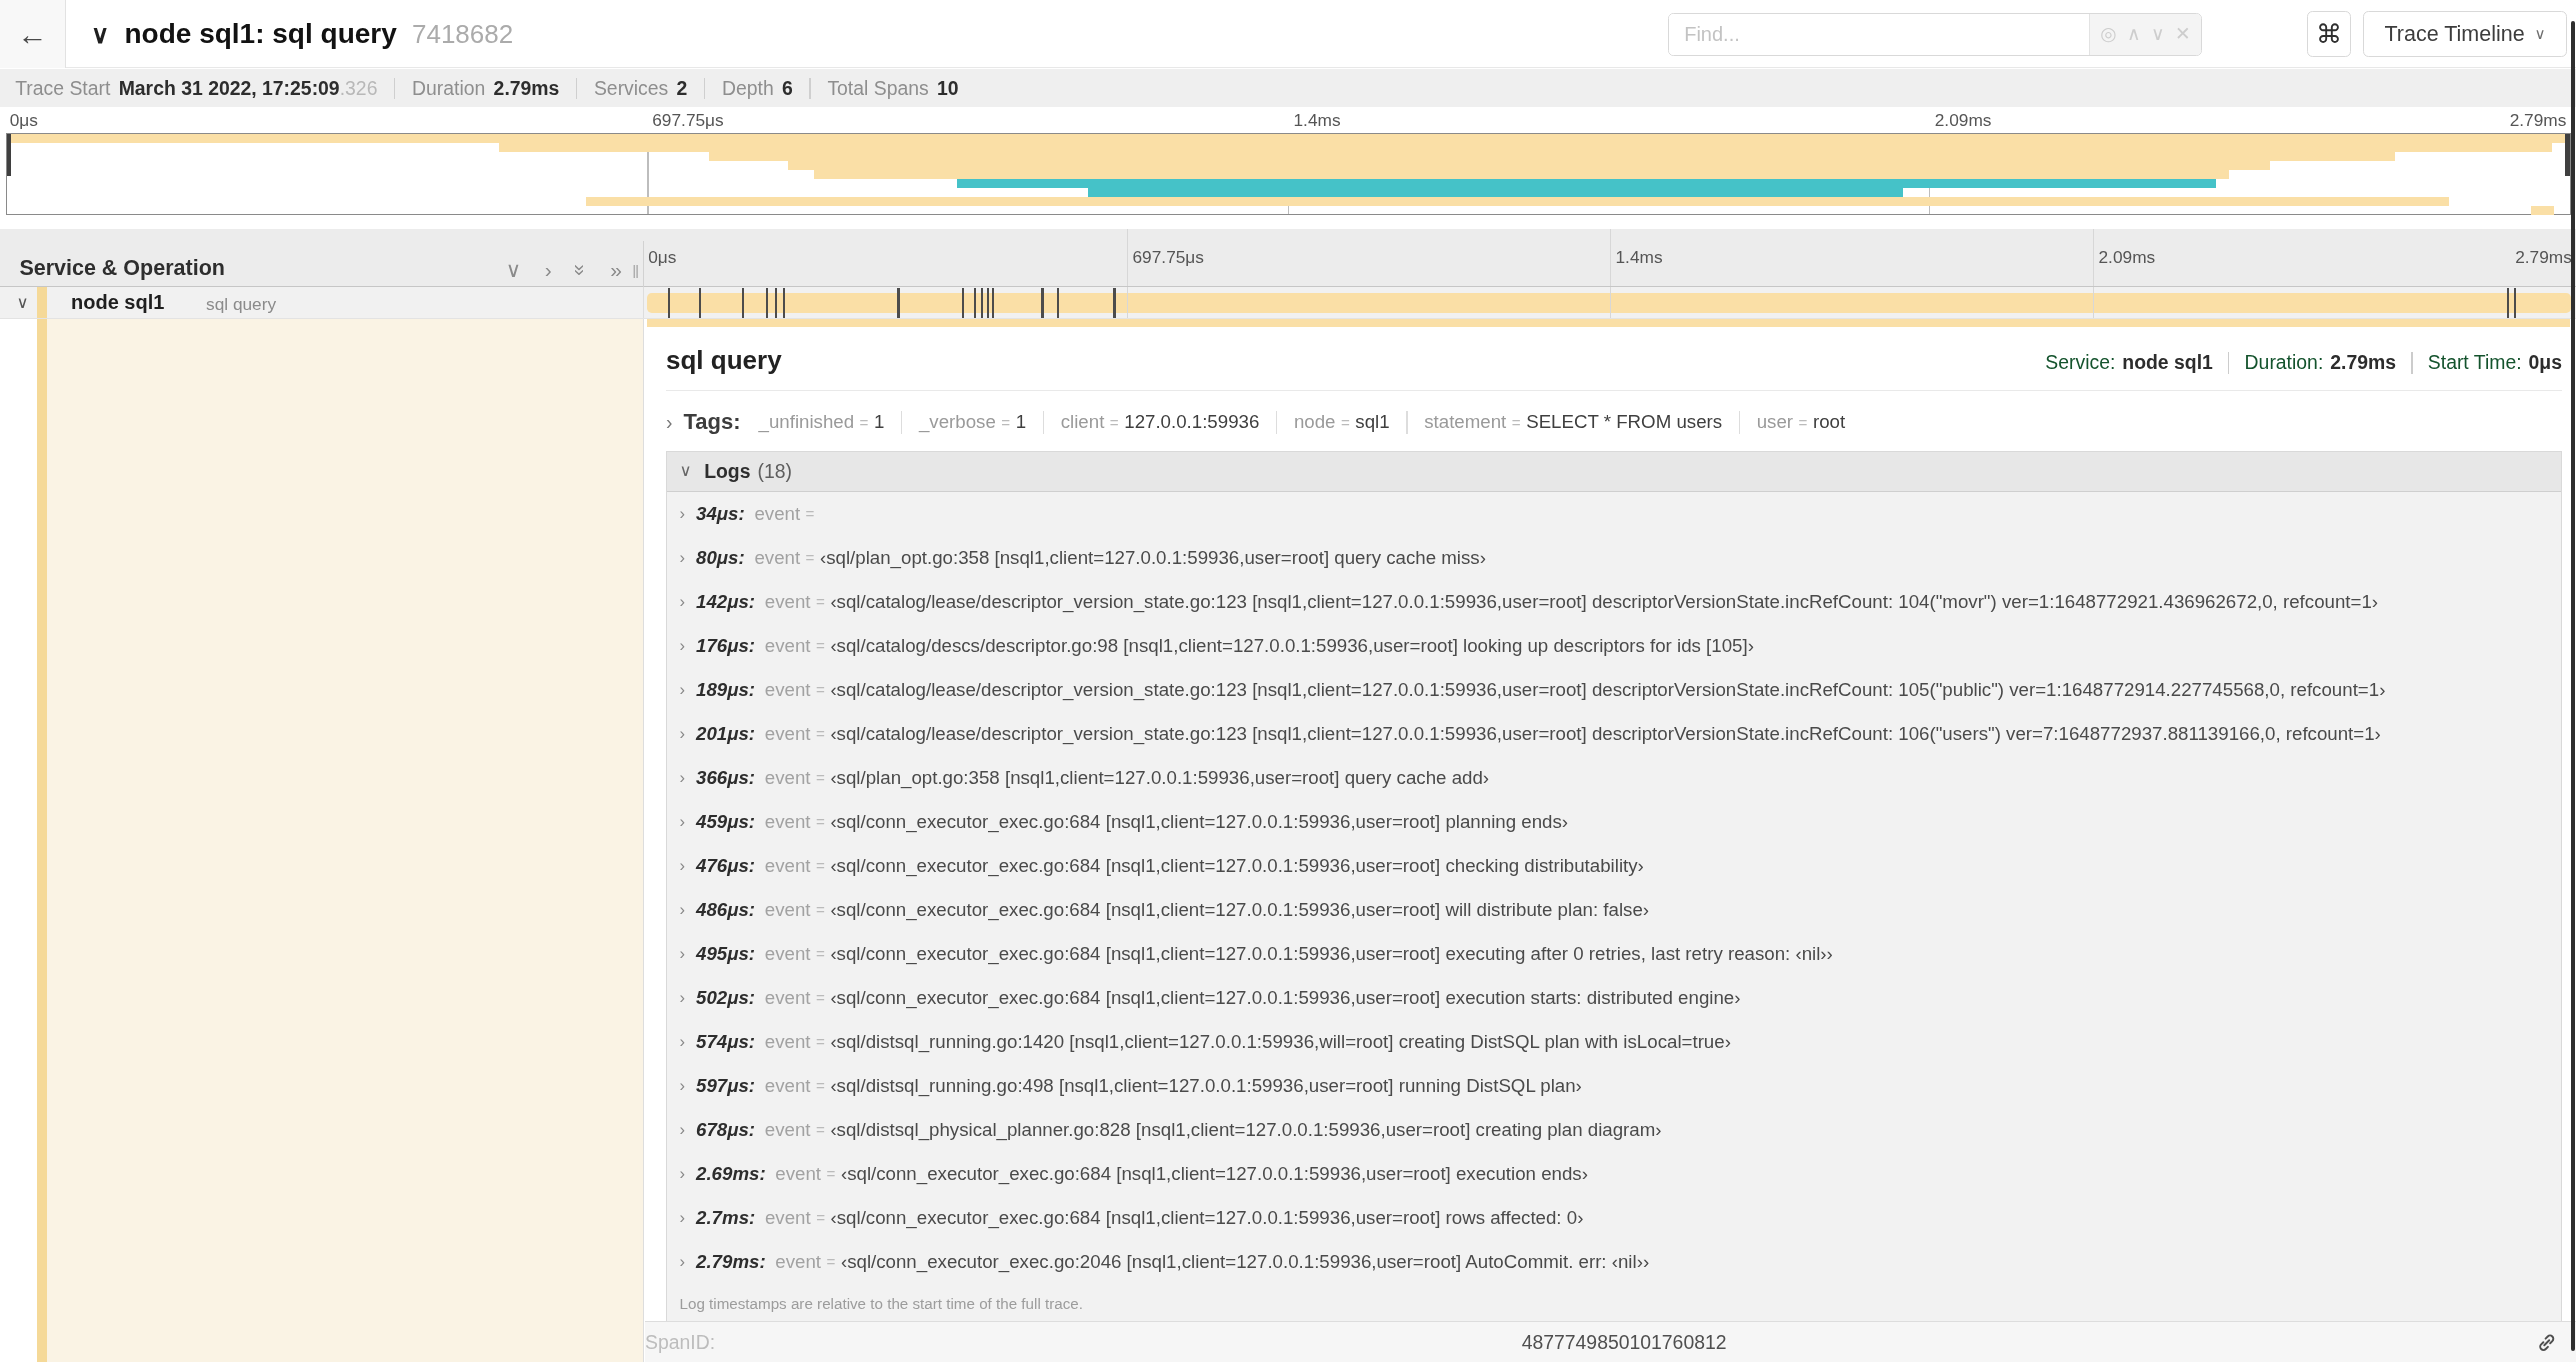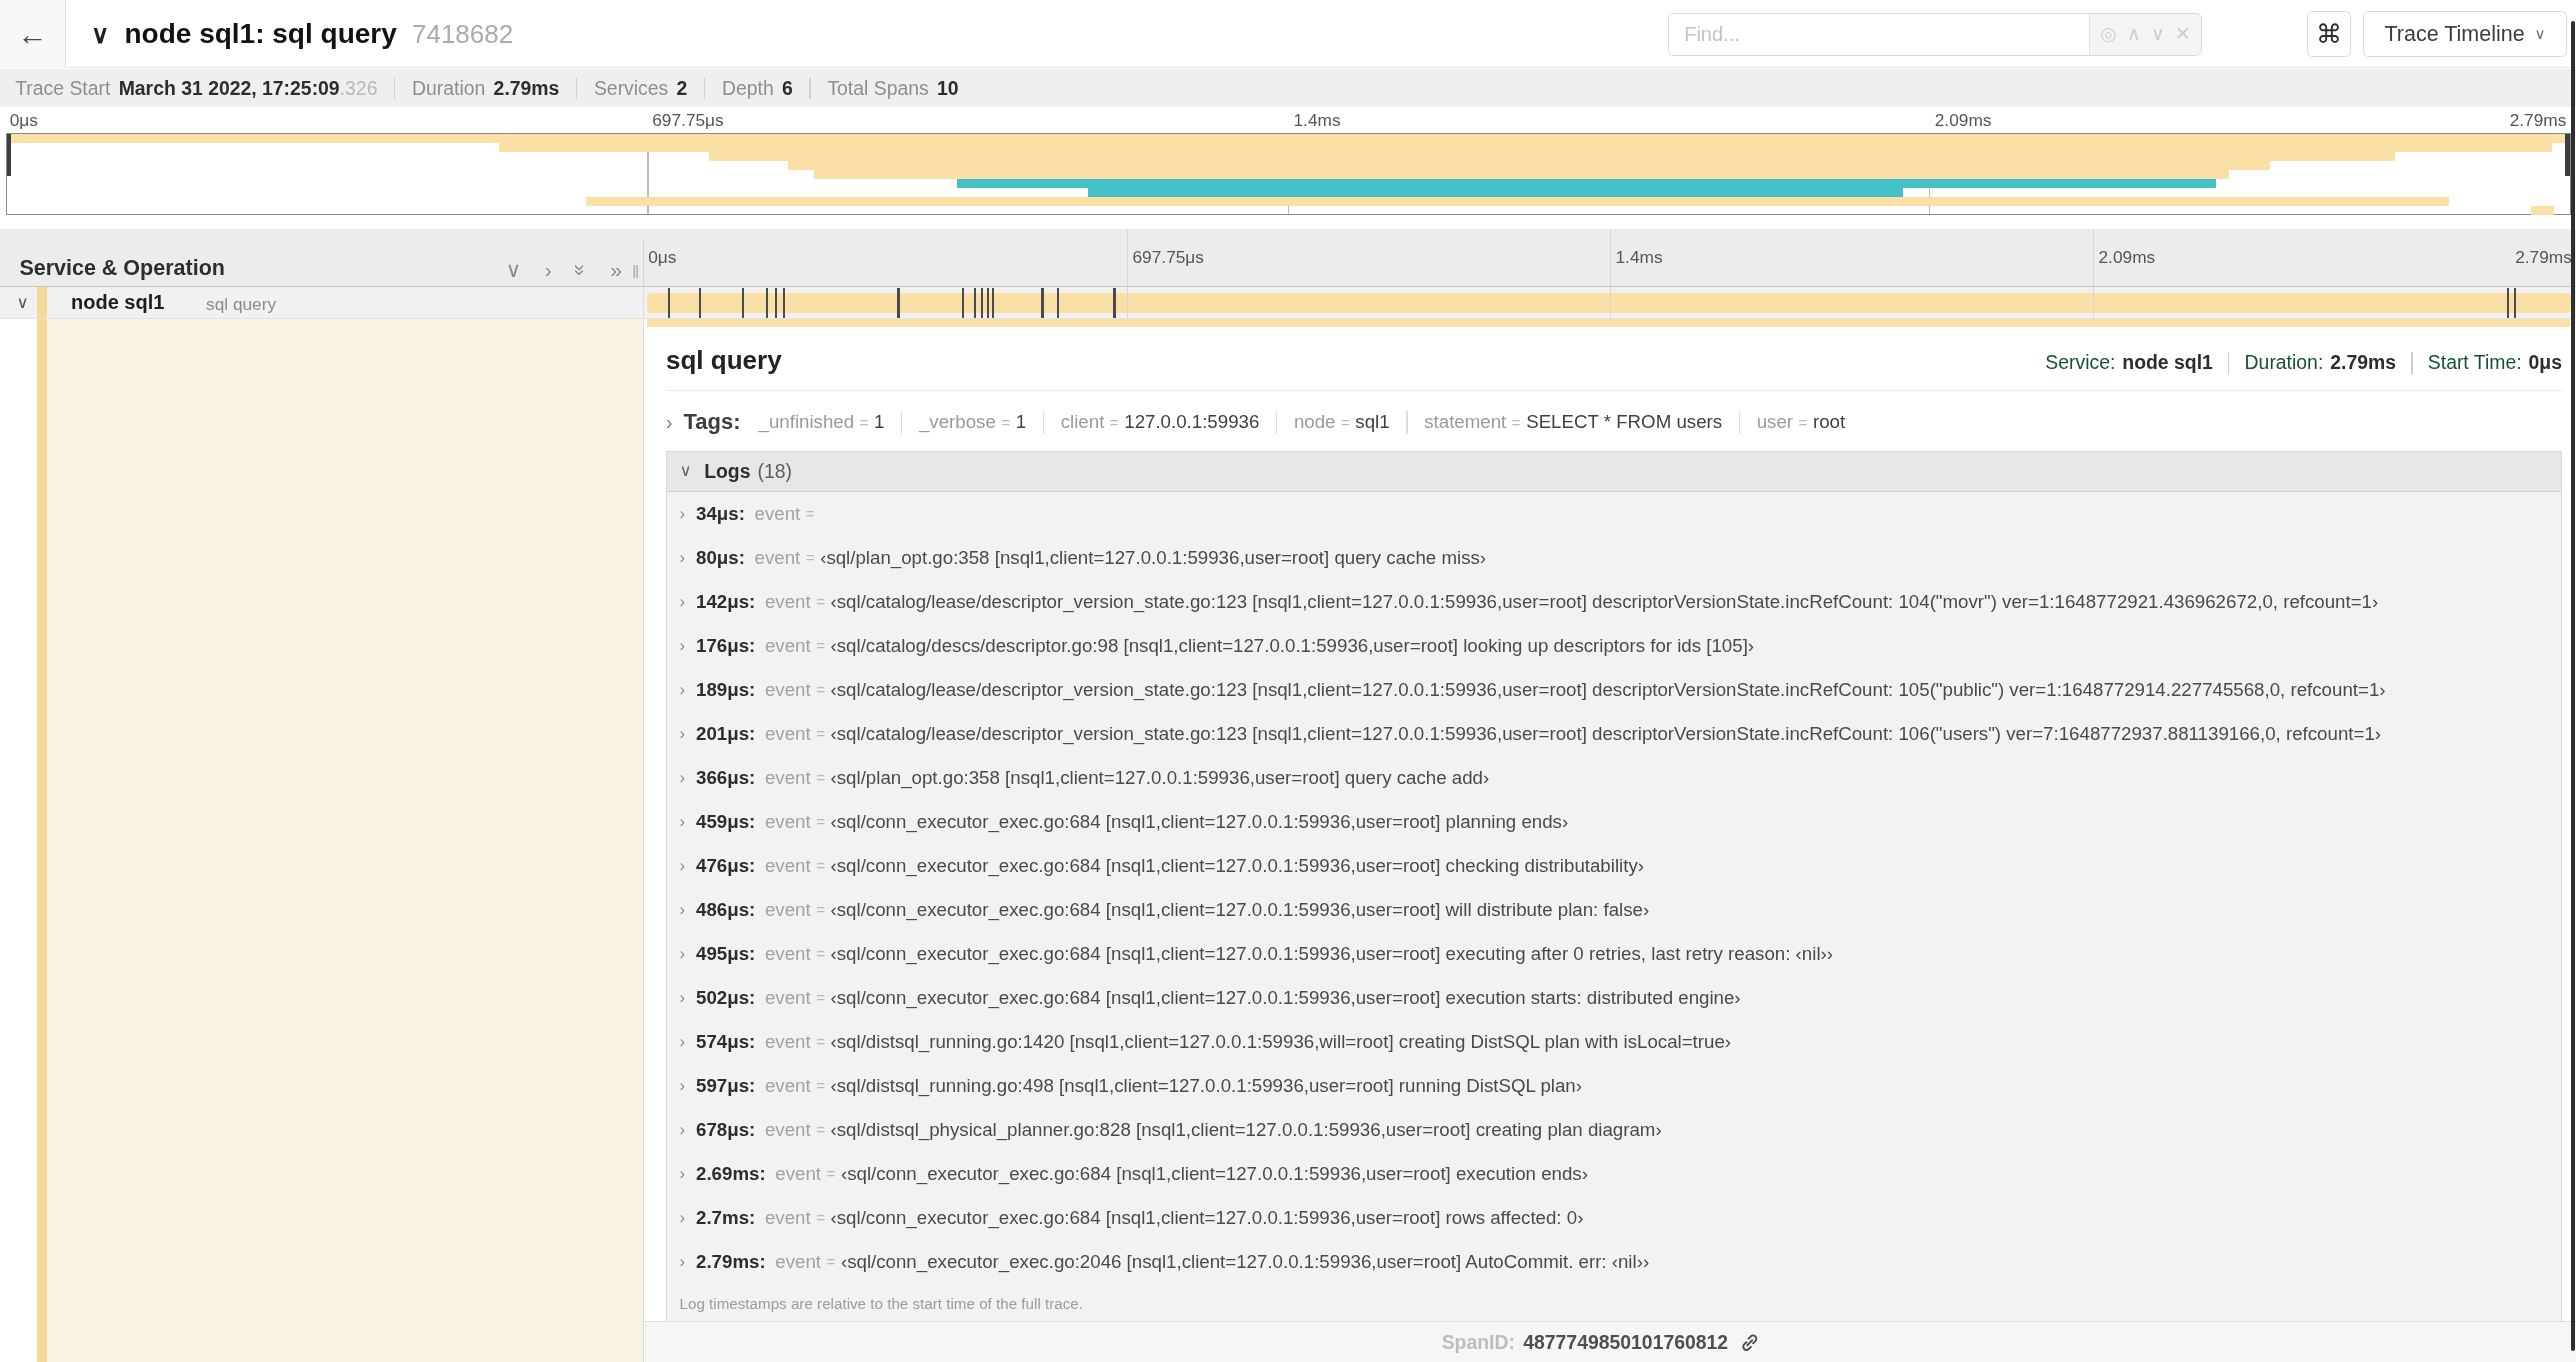--- a/index.html
+++ b/index.html
@@ -106,29 +106,29 @@
 
   .logs-panel { margin-top:12.5px; border:0.7px solid #d9d9d9; background:#f2f2f2; }
   .logs-head { height:40px; background:#e7e7e7; border-bottom:0.7px solid #cfcfcf; display:flex;
                align-items:center; padding-left:12.5px; cursor:pointer; }
   .logs-head .chev { font-size:16.6px; color:#666; margin-right:12.5px; }
   .logs-head .lbl { font-size:19.4px; font-weight:bold; color:#2e2e2e; margin-right:7px; }
   .logs-head .cnt { font-size:19.4px; color:#5e5e5e; }
   .log-row { height:44px; display:flex; align-items:center; padding-left:12.5px; white-space:nowrap;
              overflow:hidden; cursor:pointer; }
   .log-row .chev { font-size:16.6px; color:#888; margin-right:11px; }
-  .log-row .t { font-size:18.7px; font-weight:bold; color:#2d2d2d; margin-right:9.7px; }
+  .log-row .t { font-size:18.7px; font-weight:bold; color:#2d2d2d; margin-right:9.7px;font-style:italic; }
   .log-row .k { font-size:18.7px; color:#a2a2a2; }
   .log-row .eq { font-size:15.2px; color:#bbb; margin:0 5.5px; }
   .log-row .v { font-size:18.7px; color:#4a4a4a; }
   .logs-note { font-size:15.2px; color:#9c9c9c; padding:11px 0 12.5px 12.5px; }
 
   .d-footer { position:absolute; left:0; right:0; bottom:0; height:42px; background:#f6f6f6;
-              border-top:0.7px solid #ddd; display:flex; align-items:center; justify-content:center;
-              padding-right:18px;font-weight:bold; }
+              border-top:0.7px solid #ddd; display:flex; align-items:center; justify-content:space-between;
+              padding-right:18px; }
   .d-footer .lbl { font-size:19.4px; color:#bdbdbd; margin-right:8.3px; }
   .d-footer .val { font-size:19.4px; color:#4f4f4f; margin-right:9.7px; }
   .link-icon { width:23.5px; height:23.5px; cursor:pointer; }
 
   .v-scrollbar { position:absolute; right:0.7px; top:21px; width:4.2px; height:1330px; background:#2e2e2e;
                  border-radius:2.1px; }
 </style>
 </head>
 <body>
 

